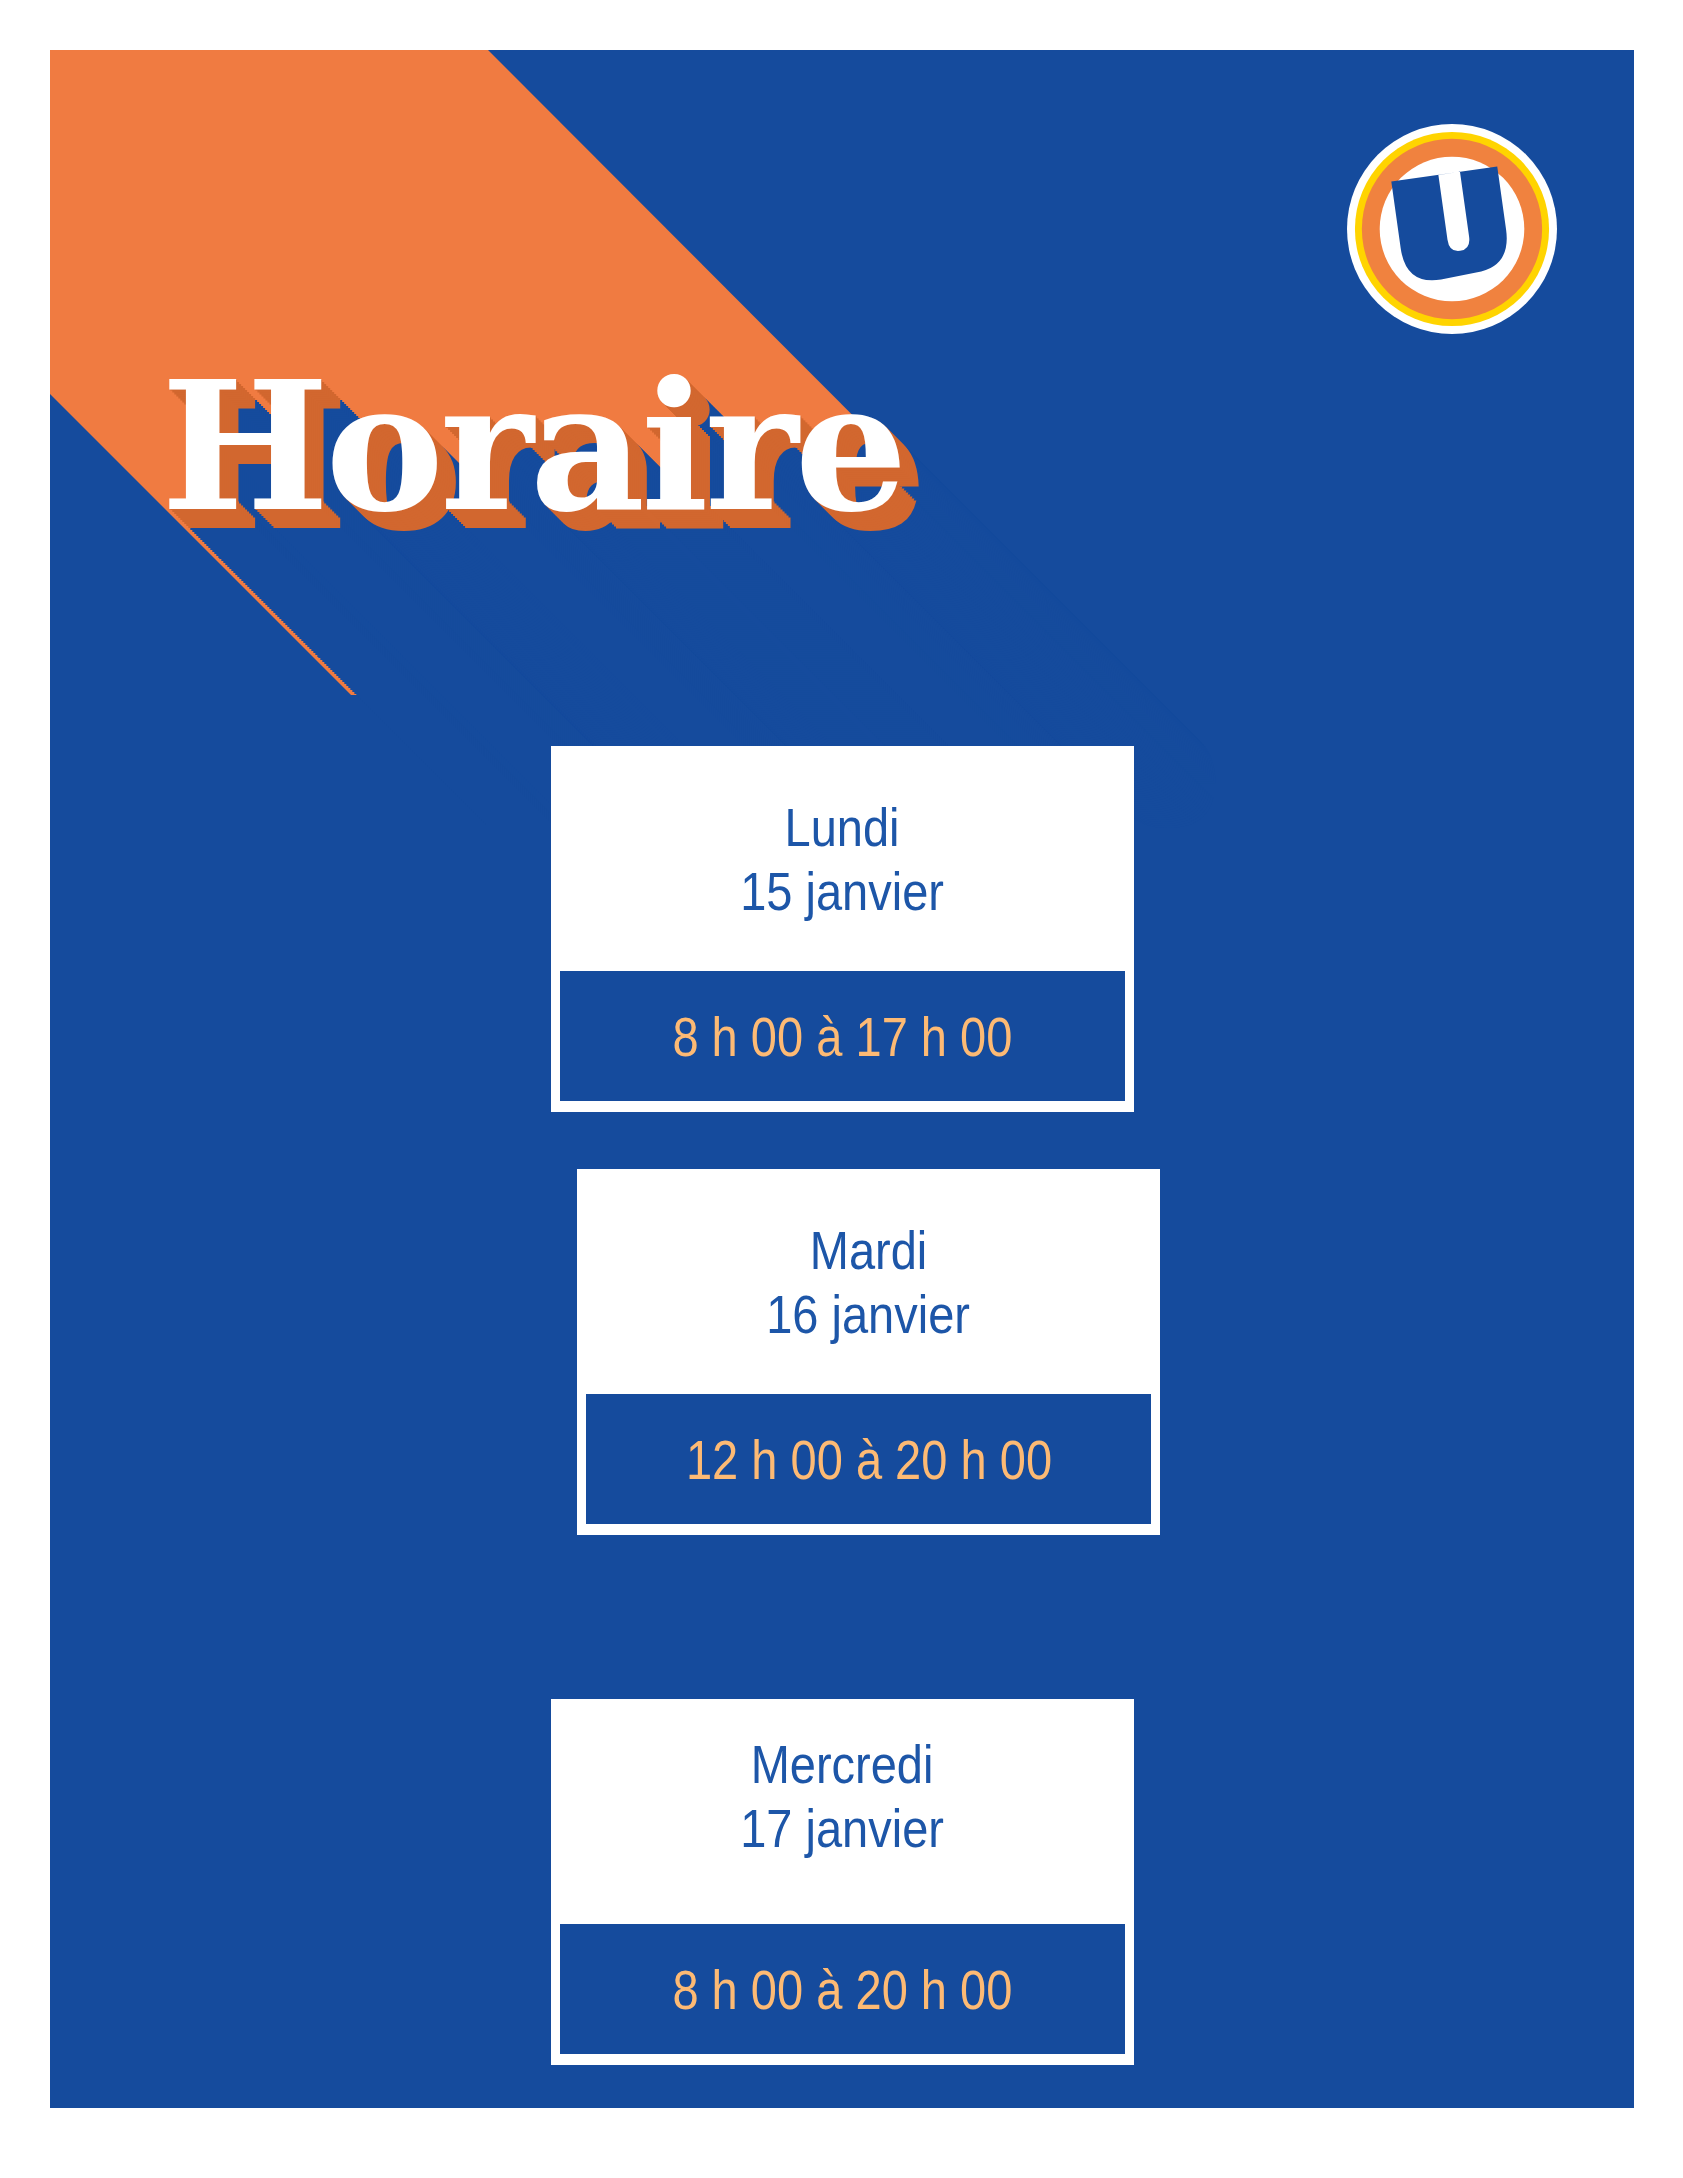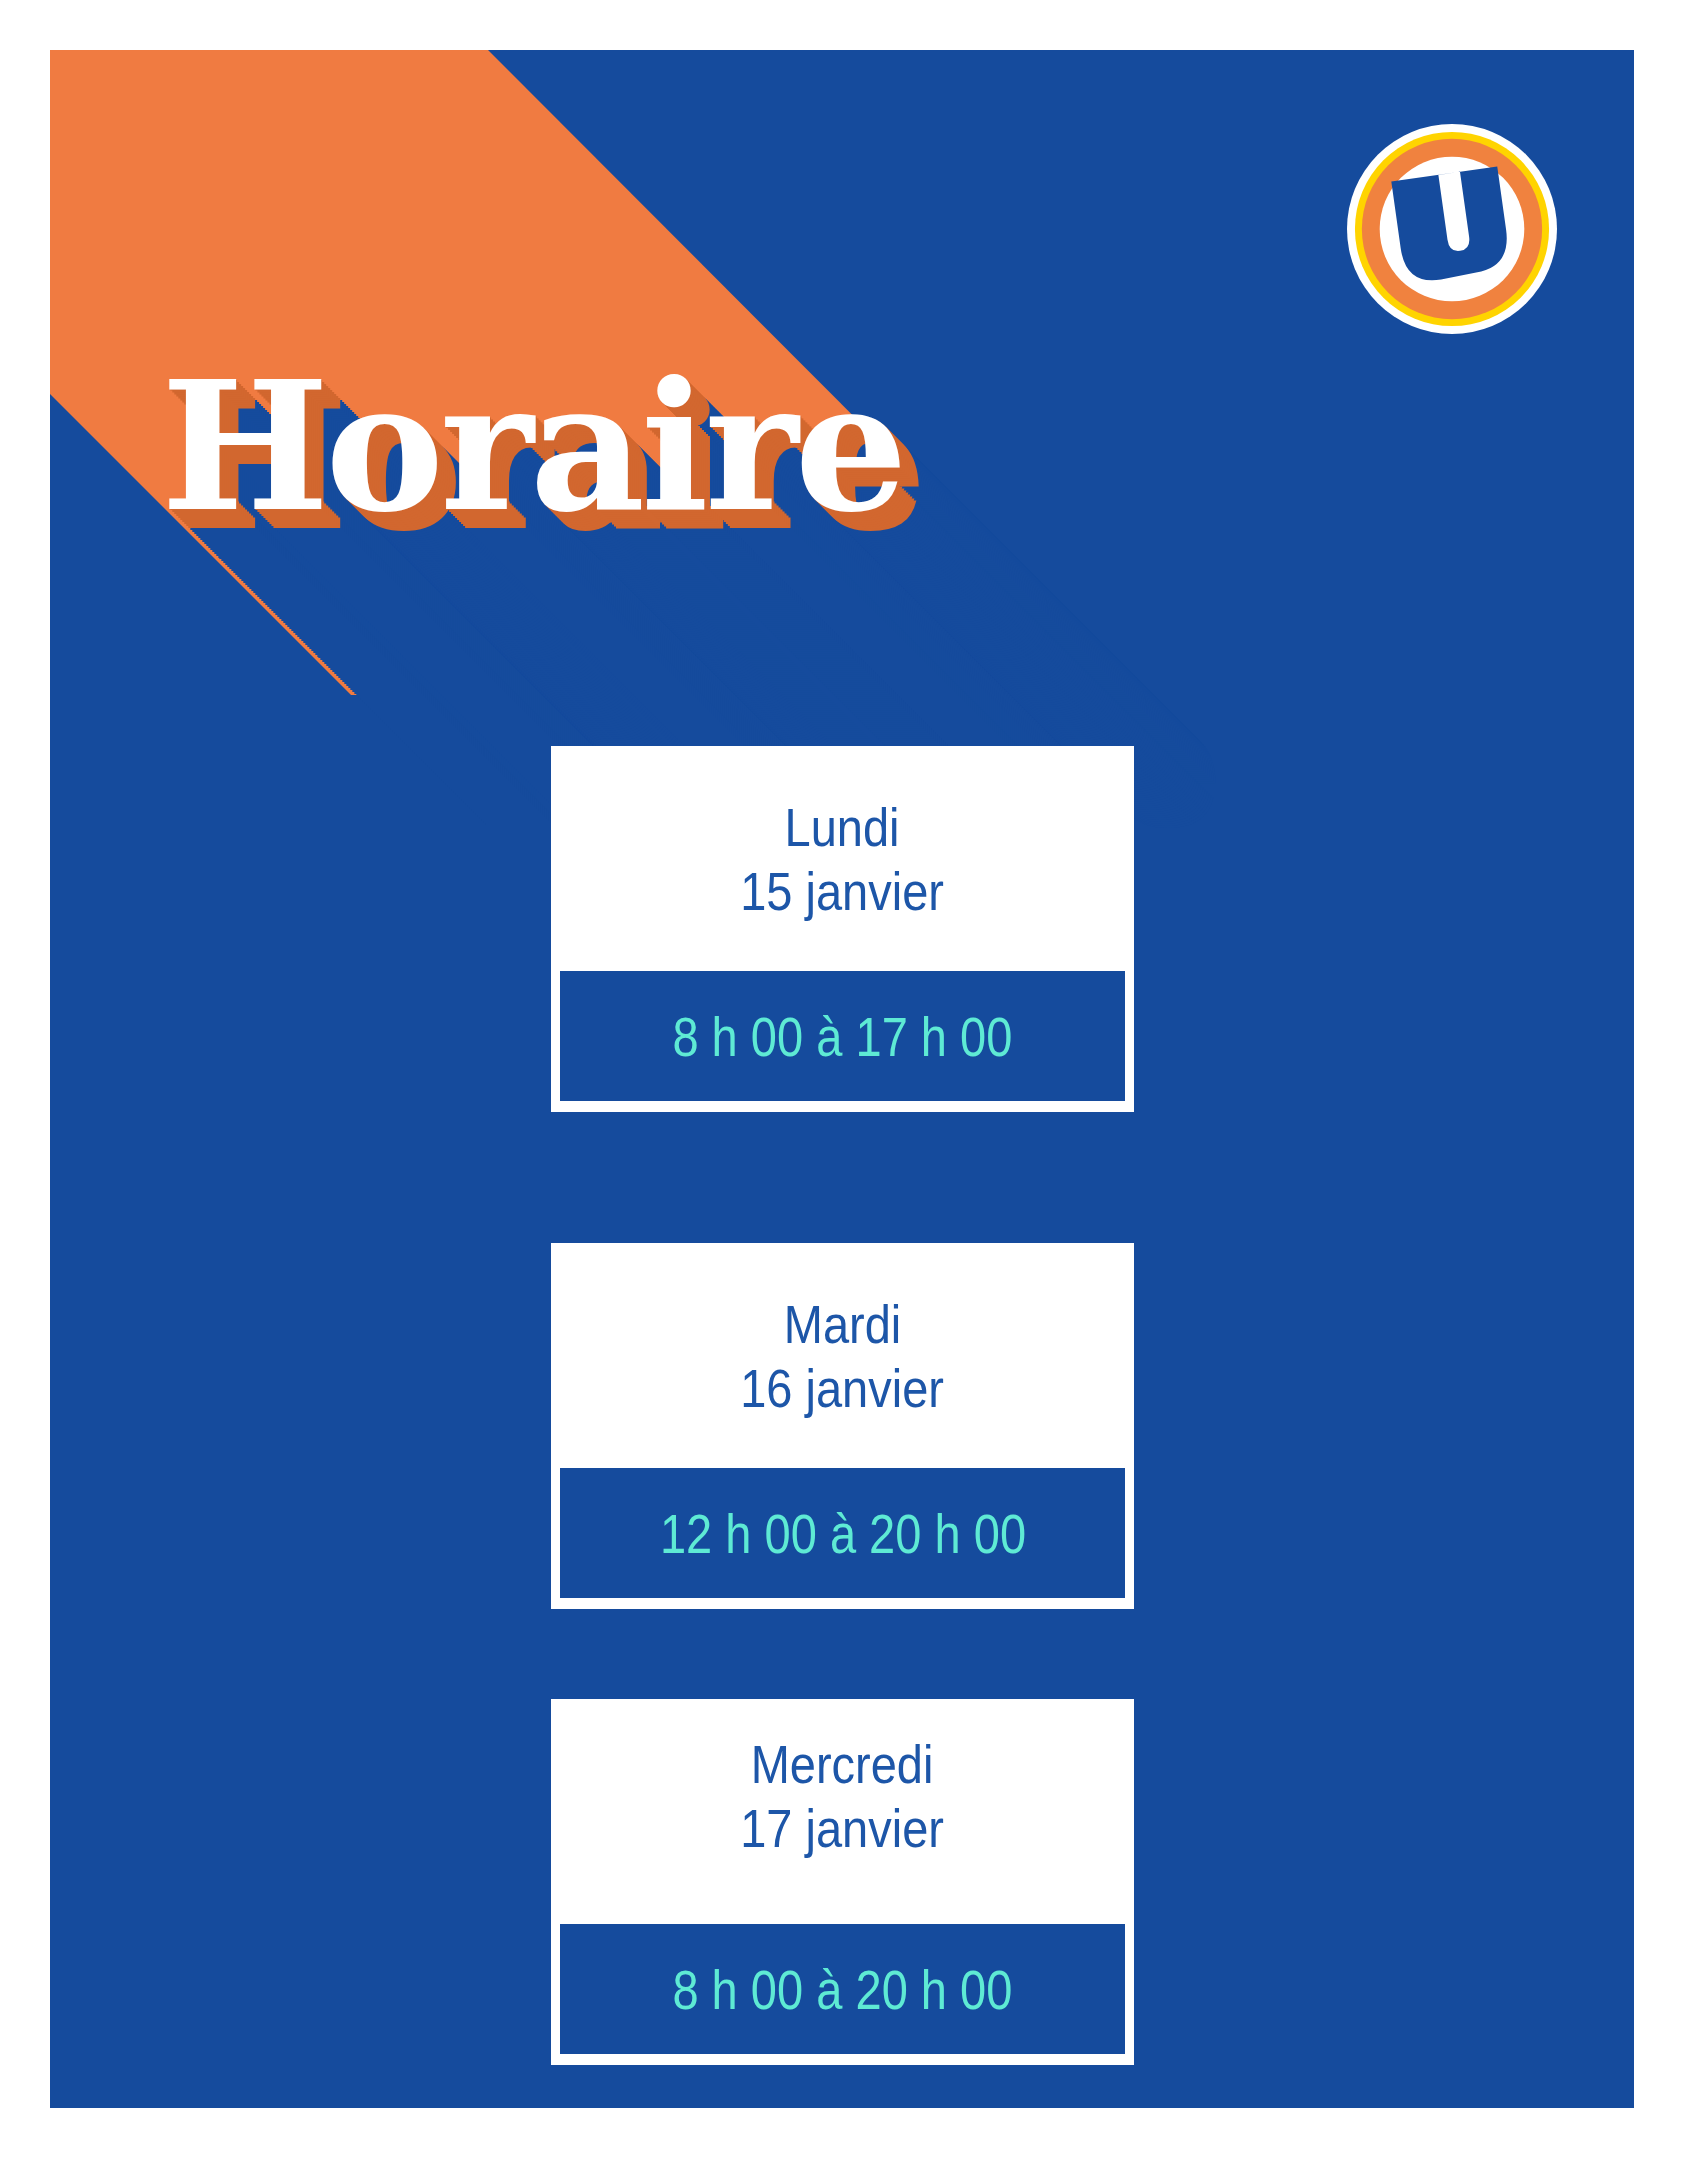--- a/index.html
+++ b/index.html
@@ -54,21 +54,21 @@
   .card{
     position:absolute;
     left:0;
     width:583px;height:366px;
     background:#ffffff;
     display:flex;
     flex-direction:column;
     box-sizing:border-box;
   }
   .card.c0{top:696px;}
-  .card.c1{top:1193px;}
+  .card.c1{top:1119px;margin-left:26px;}
   .card.c2{top:1649px;gap:32px;}
   .day-area{
     flex:1;
     display:flex;
     flex-direction:column;
     align-items:center;
     justify-content:center;
     color:var(--day_text,#1D56A8);
     font-size:54px;
     line-height:64px;
@@ -79,21 +79,21 @@
     transform-origin:center;
     white-space:nowrap;
   }
   .time-band{
     height:130px;
     margin:0 9px 11px 9px;
     background:var(--blue,#154B9D);
     display:flex;
     align-items:center;
     justify-content:center;
-    color:#5eead4;
+    color:#fdba74;
     font-size:56px;
   }
   .time-band .txt{
     transform:scaleX(0.84);
     transform-origin:center;
     white-space:nowrap;
   }
 </style>
 </head>
 <body>

